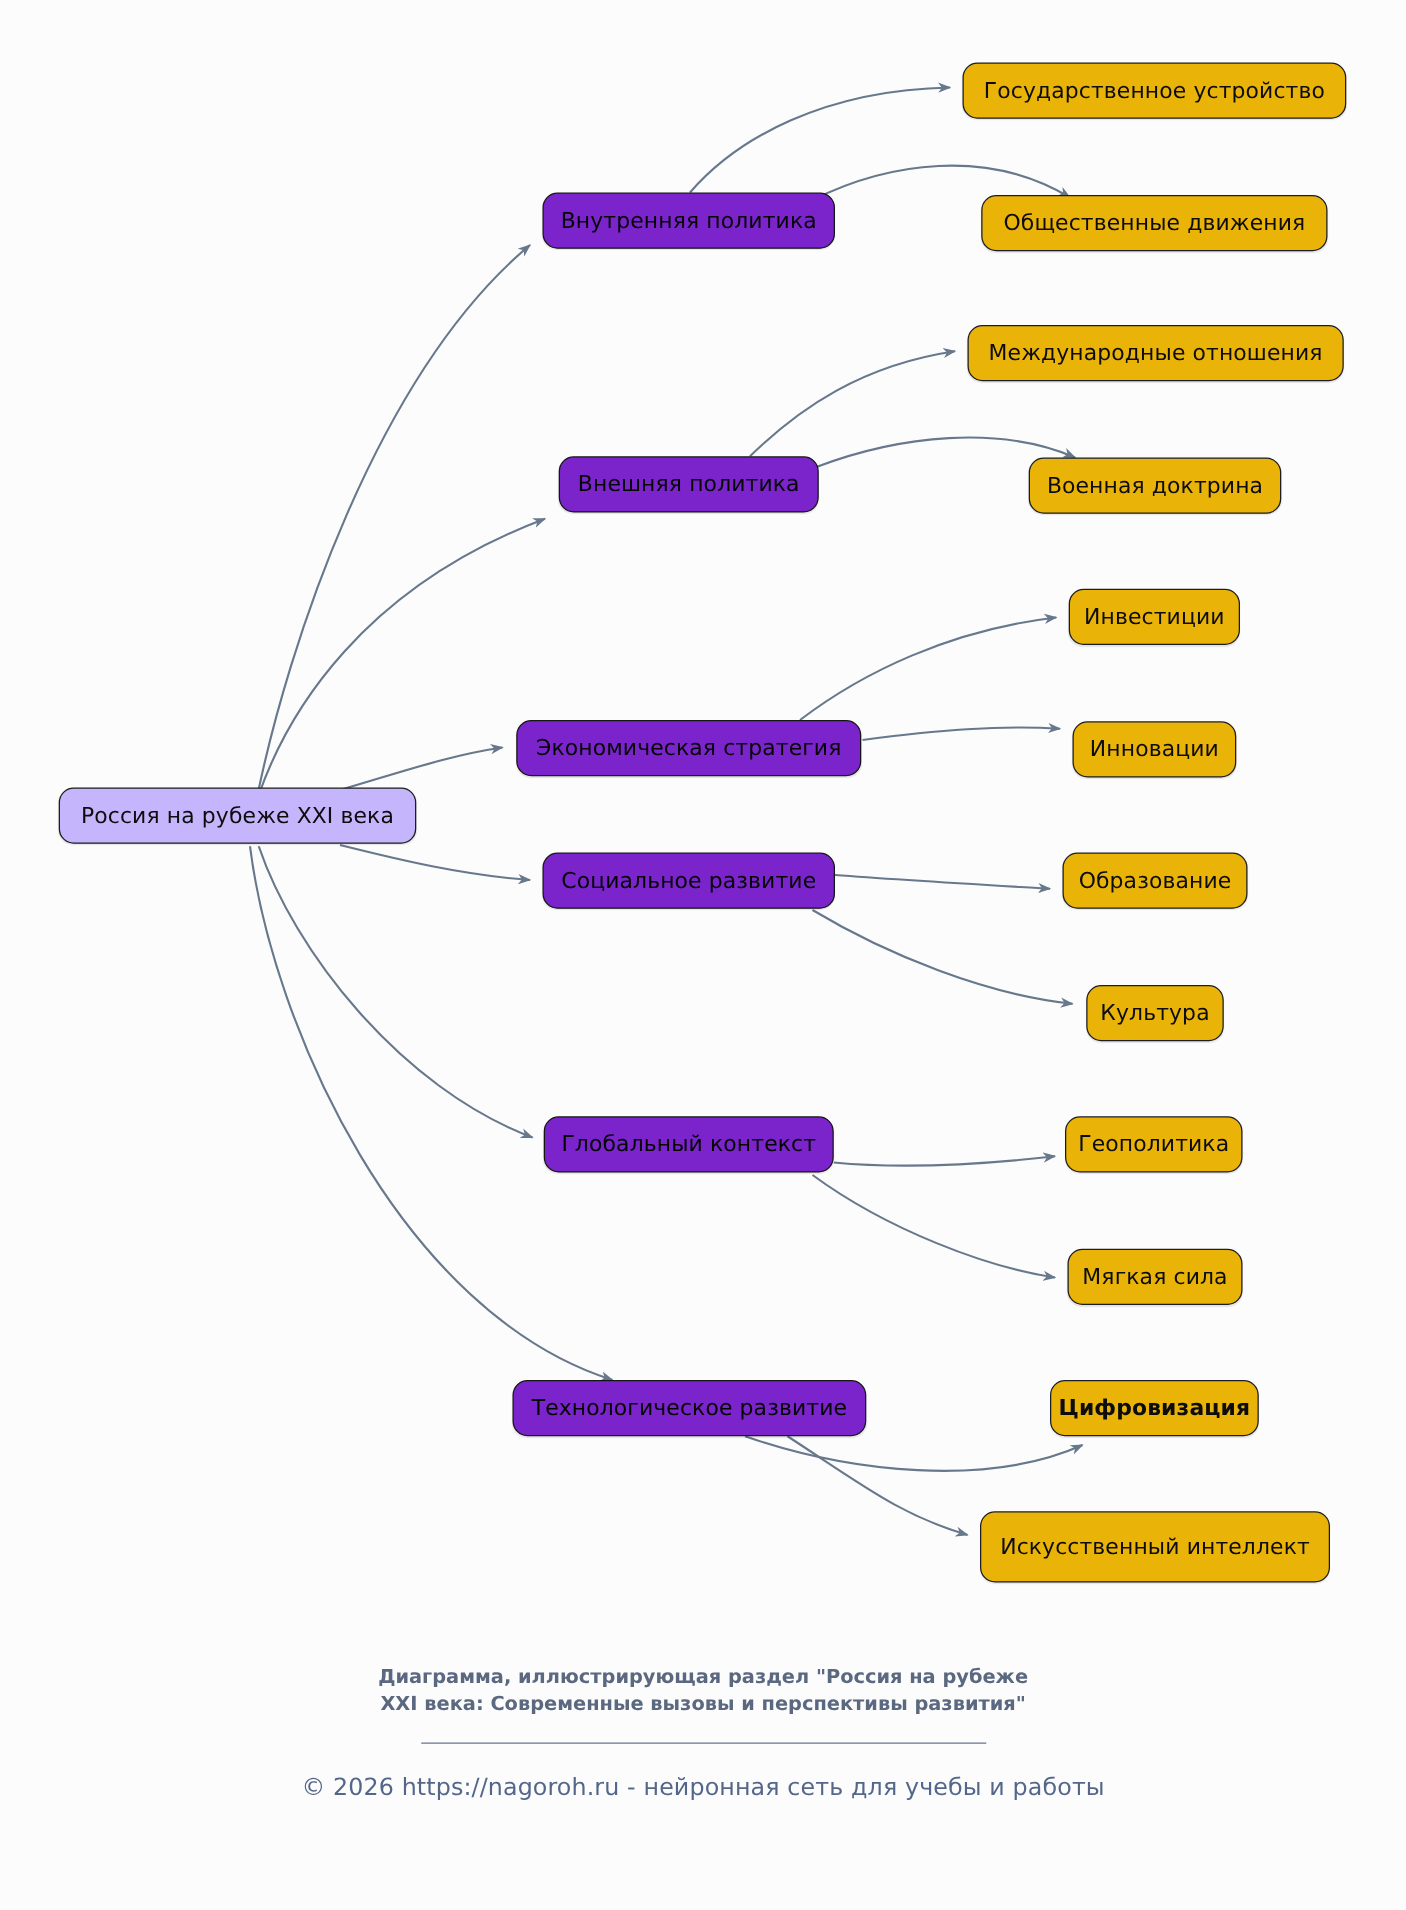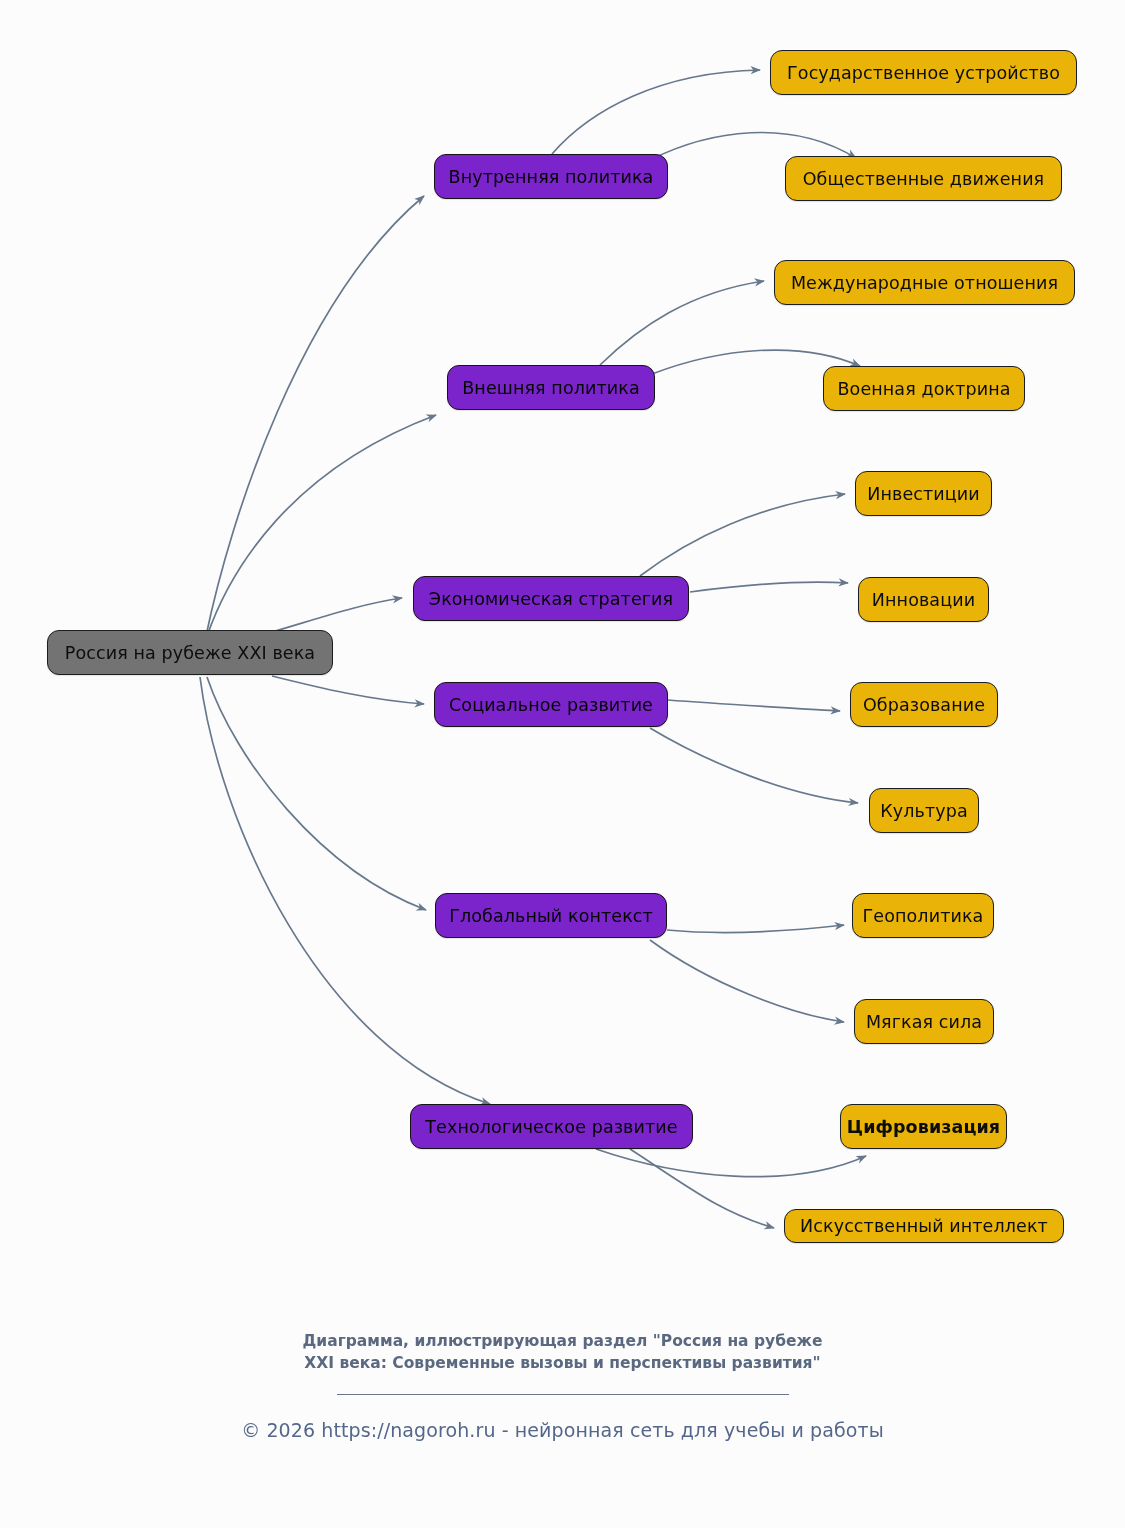--- a/index.html
+++ b/index.html
@@ -41,21 +41,21 @@
     border-radius: 12px;
     white-space: nowrap;
     font-size: 17.5px;
     letter-spacing: 0.1px;
     color: #0d0d0d;
     background: #ffffff;
     box-shadow: 0 1px 1px rgba(0,0,0,0.10);
   }
 
   .node.root {
-    background: #737373;
+    background: #c4b5fd;
     border-color: #1d1d1d;
     font-size: 17.5px;
   }
 
   .node.branch {
     background: #7b24cc;
     border-color: #151515;
     color: #050505;
   }
 
@@ -189,21 +189,21 @@
   <div class="node leaf" style="left:854px; top:999px; width:140px; height:45px;">
     <span>Мягкая сила</span>
   </div>
 
   <div class="node branch" style="left:410px; top:1104px; width:283px; height:45px;">
     <span>Технологическое развитие</span>
   </div>
   <div class="node leaf" style="left:840px; top:1104px; width:167px; height:45px;font-weight:bold;">
     <span>Цифровизация</span>
   </div>
-  <div class="node leaf" style="left:784px; top:1209px; width:280px; height:34px;">
+  <div class="node leaf" style="left:784px; top:1209px; width:280px; height:57px;">
     <span>Искусственный интеллект</span>
   </div>
 
 </div>
 
 <div id="caption-block">
   <div id="caption-text">Диаграмма, иллюстрирующая раздел "Россия на рубеже XXI века: Современные вызовы и перспективы развития"</div>
   <div id="caption-rule"></div>
   <div id="footer-text">© 2026 https://nagoroh.ru - нейронная сеть для учебы и работы</div>
 </div>

